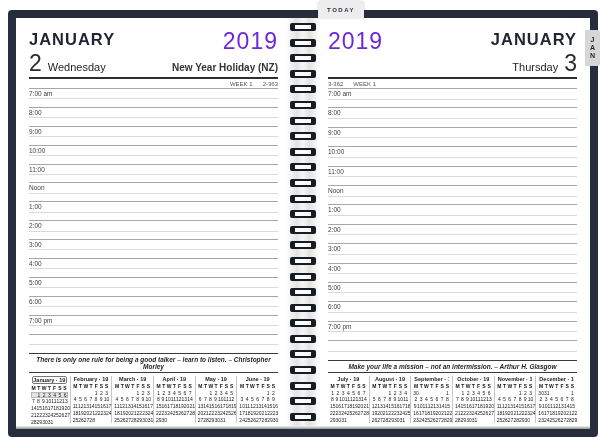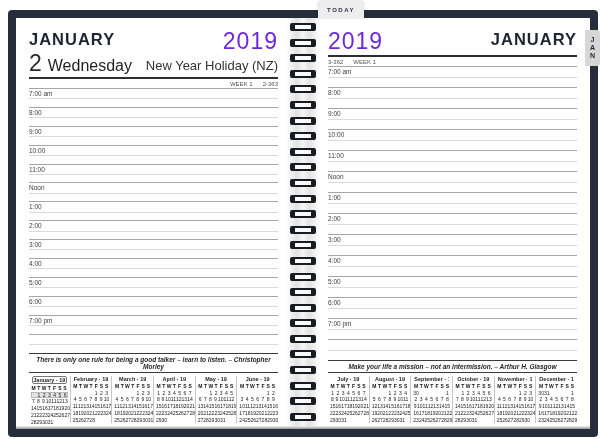--- a/index.html
+++ b/index.html
@@ -47,22 +47,22 @@
 
   
   .hdr-row1 { display:flex; justify-content:space-between; align-items:flex-start; }
   .month-title { font-size:16.5px; font-weight:bold; color:#1d2532; letter-spacing:1px; }
   .year-big   { font-size:23px; color:#6d28d9; letter-spacing:1px; line-height:1; }
   .hdr-row2 { display:flex; align-items:flex-end; margin-top:-1px; min-height:22px; }
   .hdr-row2.spread { justify-content:space-between; }
   .hdr-row2.end { justify-content:flex-end; }
   .daygroup { display:flex; align-items:baseline; gap:6px; }
   .daynum  { font-size:23px; color:#2a2a2a; line-height:1; }
-  .dayname { font-size:16px; color:#1f1f1f; }
-  .holiday { font-size:13px; color:#333; padding-bottom:2px; }
+  .dayname { font-size:11px; color:#1f1f1f; }
+  .holiday { font-size:10px; color:#333; padding-bottom:2px;font-weight:bold; }
   .hdr-rule { border-bottom:2px solid #2e2e2e; margin-top:2px; }
   .week-info { display:flex; gap:10px; font-size:6px; color:#555; padding:2px 0 1px; }
   .week-info.right-align { justify-content:flex-end; }
 
   
   .timegrid { flex:1 1 auto; display:flex; flex-direction:column; }
   .hour { flex:1; position:relative; border-top:1px solid #a6a6a6; }
   .hour::after { content:""; position:absolute; top:52%; left:0; right:0; border-top:1px solid #d9d9d9; }
   .hour-label { position:absolute; top:1px; left:0; font-size:6.5px; color:#3d3d3d; }
 
@@ -532,20 +532,26 @@
         <div class="coil"></div>
         <div class="coil"></div>
       </div>
 
     <section class="page right">
       <header>
         <div class="hdr-row1">
           <span class="year-big">2019</span>
           <span class="month-title">JANUARY</span>
         </div>
+        <div class="hdr-row2 end">
+          <span class="daygroup">
+            <span class="dayname">Thursday</span>
+            <span class="daynum">3</span>
+          </span>
+        </div>
         <div class="hdr-rule"></div>
         <div class="week-info">
           <span>3-362</span>
           <span>WEEK 1</span>
         </div>
       </header>
       <div class="timegrid">
           <div class="hour">
             <span class="hour-label">7:00 am</span>
           </div>

